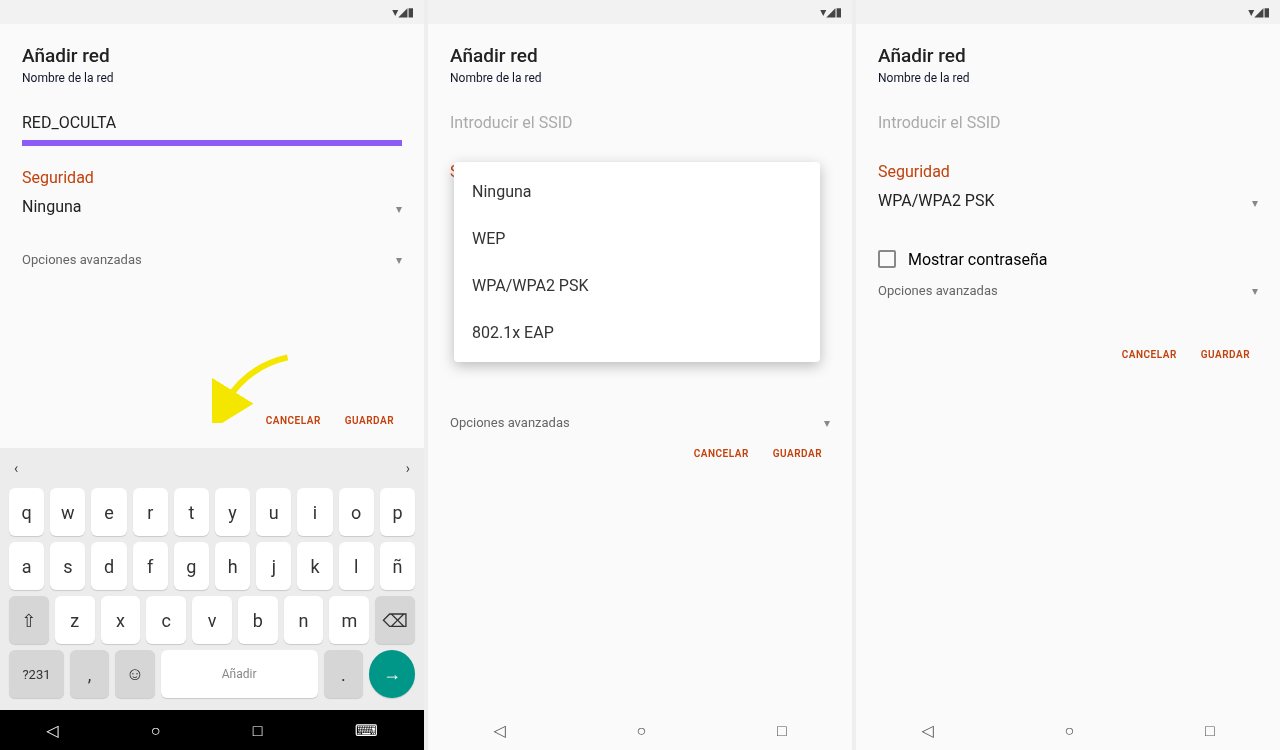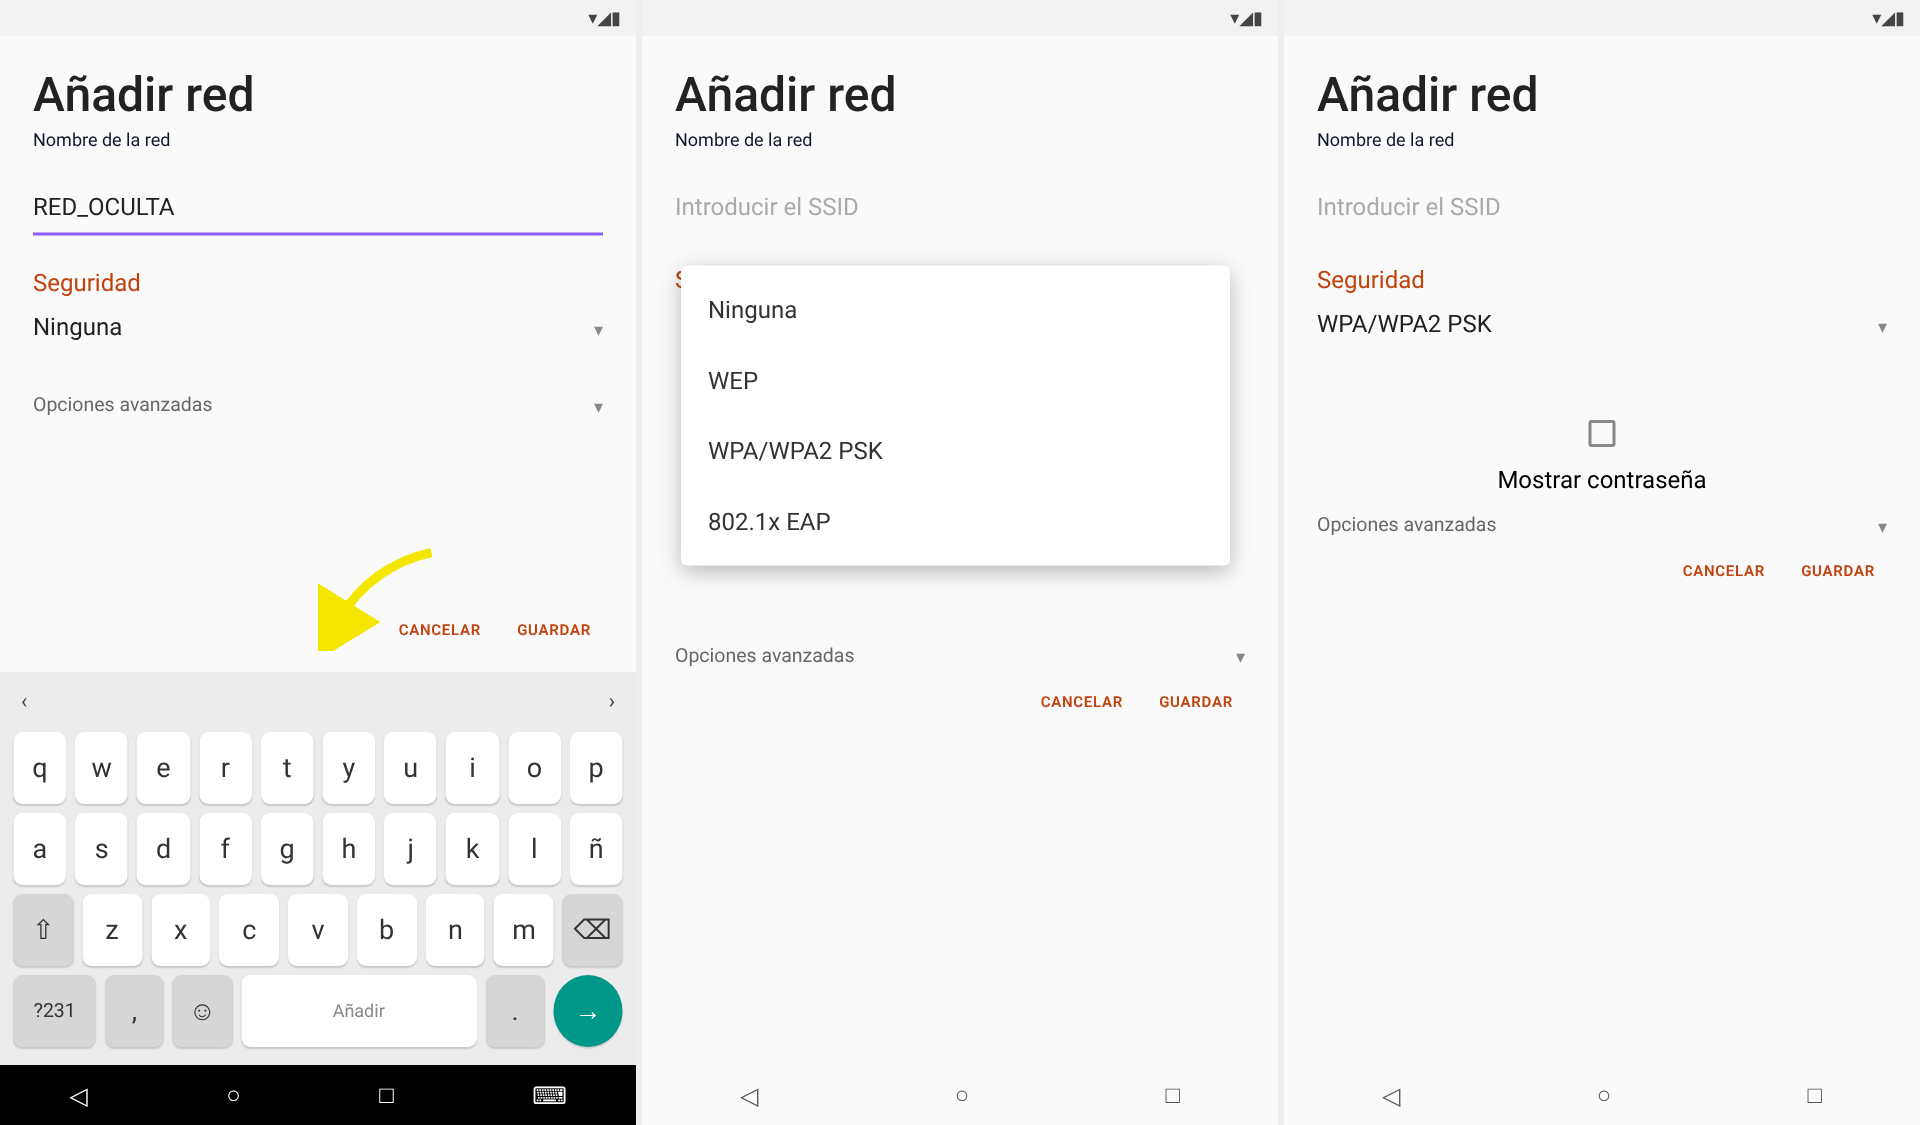--- a/index.html
+++ b/index.html
@@ -8,27 +8,27 @@
   .phone { flex: 1; position: relative; background: #fafafa; display: flex; flex-direction: column; border-right: 4px solid #eee; overflow: hidden; }
   .phone:last-child { border-right: none; }
 
   
   .status { height: 24px; display: flex; align-items: center; justify-content: space-between; padding: 0 10px; font-size: 11px; color: #444; background: #f2f2f2; }
   .status-right { display: flex; align-items: center; gap: 4px; }
   .tri { font-size: 12px; }
 
   
   .dialog { padding: 20px 22px 10px 22px; flex: 1; display: flex; flex-direction: column; }
-  .dlg-title { font-size: 32px; font-weight: 500; color: #222; margin-bottom: 4px; }
+  .dlg-title { font-size: 19px; font-weight: 500; color: #222; margin-bottom: 4px; }
   .dlg-sub { font-size: 12px; color: #0f172a; margin-bottom: 24px; }
 
   .field { margin-bottom: 22px; position: relative; }
   .field-label { font-size: 16px; color: #c2410c; display: block; margin-bottom: 6px; }
   .field-value { font-size: 16px; color: #222; padding: 4px 0 8px 0; }
-  .underline { border-bottom: 2px solid #8b5cf6; }
+  .underline { border-bottom: 6px solid #8b5cf6; }
   .underline-thin { border-bottom: 1px solid #999; }
   .select-row { display: flex; justify-content: space-between; align-items: center; }
   .chev { color: #888; font-size: 12px; }
 
   .section-lbl { font-size: 13px; color: #666; margin-top: 6px; }
 
   .btn-row { margin-top: auto; display: flex; justify-content: flex-end; gap: 24px; padding: 18px 8px 12px 0; }
   .txt-btn { font-size: 10px; font-weight: 600; text-transform: uppercase; letter-spacing: .5px; color: #c2410c; cursor: pointer; }
 
   
@@ -39,21 +39,21 @@
   .key.sp { background: #d6d6d6; }
   .key.wide { flex: 4; }
   .key.go { background: #009688; color: #fff; border-radius: 50%; width: 46px; flex: 0 0 46px; }
   .navbar { background: #000; height: 40px; display: flex; justify-content: space-around; align-items: center; color: #fff; font-size: 16px; }
 
   
   .popup { position: absolute; top: 0; left: 4px; right: 10px; background: #fff; border-radius: 4px; box-shadow: 0 4px 14px rgba(0,0,0,.25); padding: 6px 0; z-index: 10; }
   .popup-item { padding: 14px 18px; font-size: 16px; color: #333; cursor: pointer; }
 
   
-  .chk-row { display: flex; align-items: center; gap: 12px; margin: 25px 0 8px 0; flex-direction: column; }
+  .chk-row { display: flex; align-items: flex-start; gap: 12px; margin: 10px 0 8px 0; }
   .chk { width: 18px; height: 18px; border: 2px solid #888; border-radius: 2px; }
 
   
   .arrow { position: absolute; pointer-events: none; z-index: 50; }
   .a1 { top: 185px; left: 190px; width: 90px; height: 70px; }
   .a3 { top: 85px; left: 175px; width: 120px; height: 70px; }
 
   
   .navbar.light { background: #fafafa; color: #555; }
 </style>

